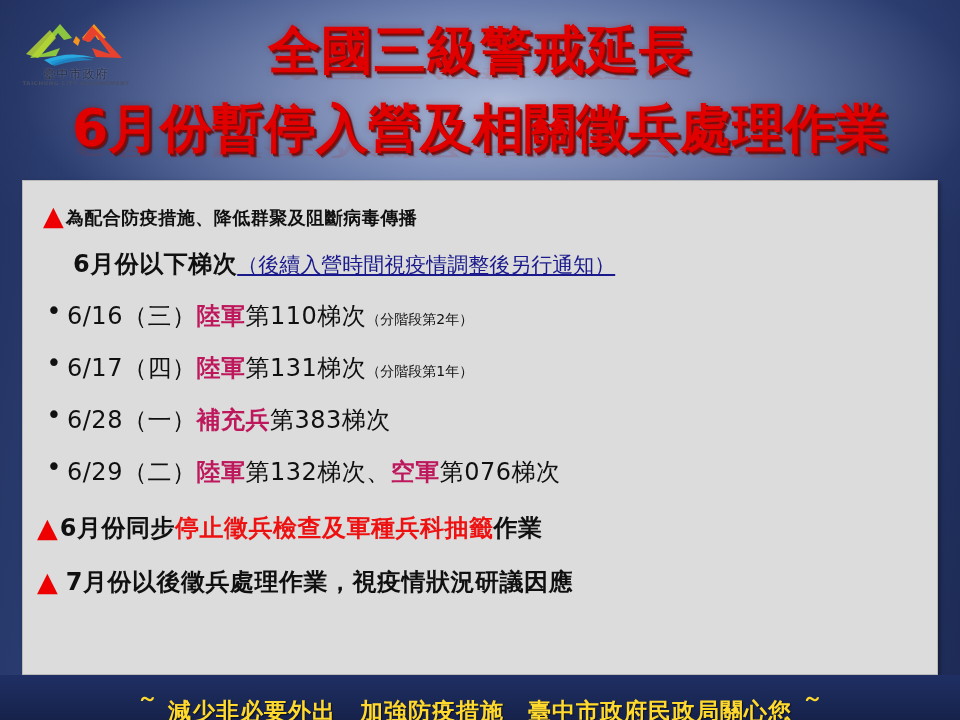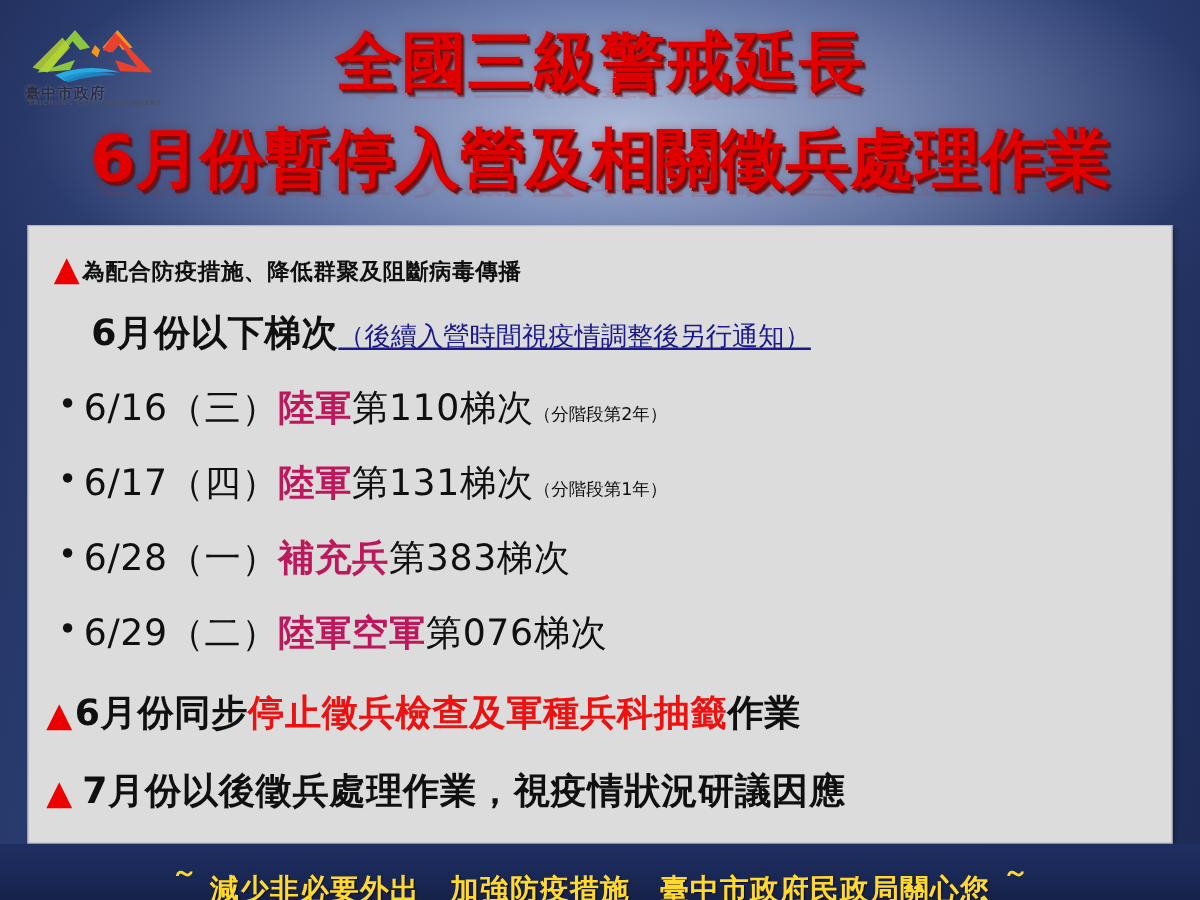--- a/index.html
+++ b/index.html
@@ -11,22 +11,22 @@
   #poster{
     position:relative;width:960px;height:720px;overflow:hidden;
     background:
       radial-gradient(ellipse 700px 260px at 52% 14%, rgba(190,200,225,0.88) 0%, rgba(150,163,200,0.55) 38%, rgba(70,92,150,0.12) 68%, rgba(40,62,120,0) 82%),
       linear-gradient(100deg,#22315f 0%,#2c4075 18%,#35508c 42%,#2e4379 68%,#243464 88%,#1d2a55 100%);
   }
   
   #logo{position:absolute;left:20px;top:14px;width:112px;height:78px;}
   #logo svg{display:block;width:112px;height:60px;}
   .logo-cn{
-    position:absolute;left:0;top:52px;width:112px;
-    font-size:12px;font-weight:bold;color:#2b2f45;letter-spacing:1px;
+    position:absolute;left:0;top:52px;width:112px;text-align:center;
+    font-size:12px;font-weight:normal;color:#2b2f45;letter-spacing:1px;
     text-shadow:0 0 2px rgba(255,255,255,.35);
     font-family:"DejaVu Sans","Liberation Sans",sans-serif;
   }
   .logo-en{
     position:absolute;left:0;top:66px;width:112px;text-align:center;
     font-size:5.2px;font-weight:bold;color:#4a4f66;letter-spacing:.6px;
     transform:scaleX(1.05);
   }
   
   .title-wrap{position:absolute;left:0;width:960px;text-align:center;}
@@ -65,21 +65,21 @@
   }
   .row{display:flex;align-items:baseline;white-space:nowrap;}
   .tri{
     color:#ee0000;font-size:27px;line-height:1;margin-right:2px;
     position:relative;top:1px;
   }
   .dot{
     color:#111;font-size:26px;line-height:1;width:26px;text-align:center;
     display:inline-block;position:relative;top:-4px;
   }
-  .t-lg{font-size:29px;color:#101010;font-weight:normal;letter-spacing:.5px;}
+  .t-lg{font-size:24px;color:#101010;font-weight:normal;letter-spacing:.5px;}
   .t-red{color:#ee1111;font-weight:bold;}
   .t-blue{color:#be185d;font-weight:bold;}
   .t-navy{color:#1a1a8c;font-size:21px;text-decoration:underline;}
   .t-small{font-size:14px;color:#101010;}
 
   #line1{margin:6px 0 0 6px;}
   #line1 .t-lg{font-weight:bold;font-size:18px;}
   #line2{margin:18px 0 0 36px;}
   #line2 .t-lg{font-weight:bold;}
   .bullet-row{margin:20px 0 0 4px;}
@@ -165,20 +165,21 @@
       <span class="t-lg">（一）</span>
       <span class="t-lg t-blue">補充兵</span>
       <span class="t-lg">第383梯次</span>
     </div>
 
     <div class="row bullet-row">
       <span class="dot">•</span>
       <span class="t-lg">6/29</span>
       <span class="t-lg">（二）</span>
       <span class="t-lg t-blue">陸軍</span>
+      <span class="t-lg">第132梯次、</span>
       <span class="t-lg t-blue">空軍</span>
       <span class="t-lg">第076梯次</span>
     </div>
 
     <div class="row" id="lineA">
       <span class="tri">▲</span>
       <span class="t-lg">6月份同步</span>
       <span class="t-lg t-red">停止徵兵檢查及軍種兵科抽籤</span>
       <span class="t-lg">作業</span>
     </div>

